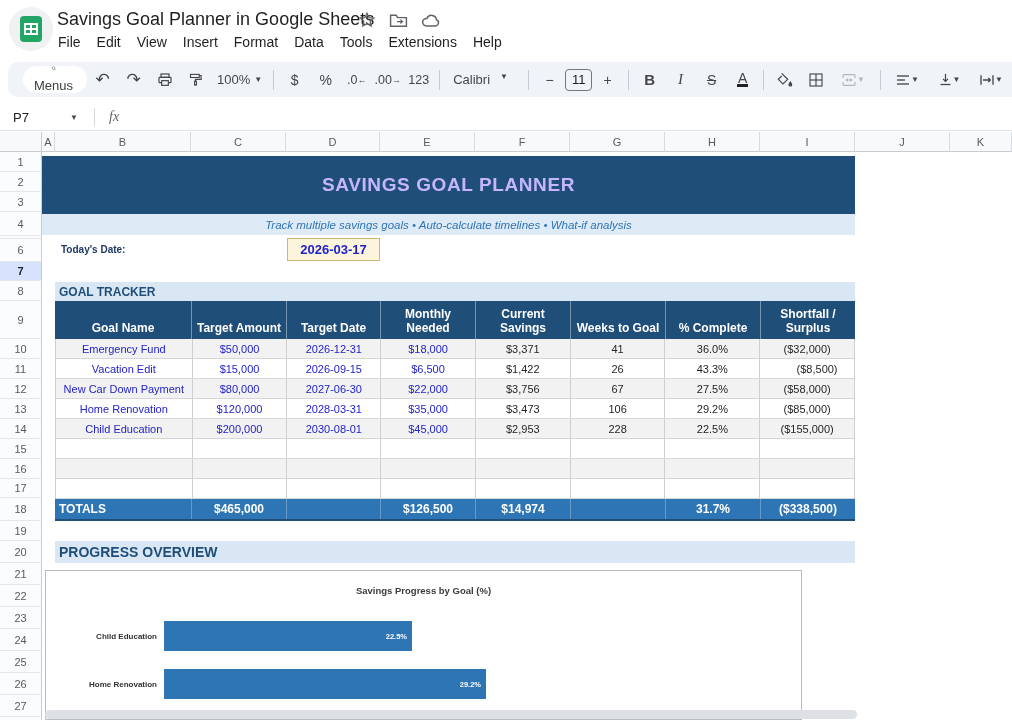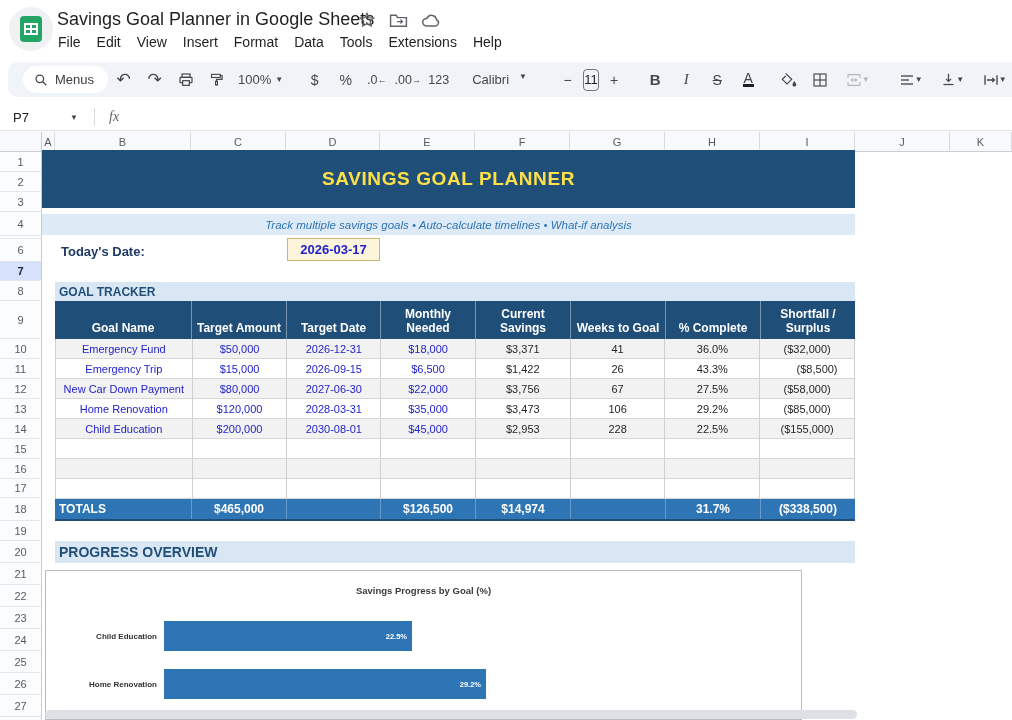--- a/index.html
+++ b/index.html
@@ -12,21 +12,21 @@
     background:#EFF1F2; display:flex; align-items:center; justify-content:center; }
   .doc-title { position:absolute; left:57px; top:9px; font-size:18px; color:#1F1F1F; white-space:nowrap; }
   .title-icons { position:absolute; left:358px; top:11px; display:flex; gap:13px; align-items:center; }
   .menubar { position:absolute; left:50px; top:32px; display:flex; }
   .menubar span { font-size:14px; color:#1F1F1F; padding:2px 8px; border-radius:6px; cursor:default; }
 
   
   .toolbar { position:absolute; left:8px; top:62px; width:1004px; height:35px; background:#F0F4F9;
     border-radius:10px 0 0 10px; display:flex; align-items:center; }
   .menus-pill { height:27px; margin-left:15px; background:#fff; border-radius:14px; display:flex;
-    align-items:center; gap:7px; padding:0 14px 0 11px; color:#3C4043; font-size:13px; }
+    align-items:center; gap:7px; padding:0 14px 0 11px; color:#3C4043; font-size:13px;flex-direction:column; }
   .tb { min-width:27px; height:27px; display:flex; align-items:center; justify-content:center;
     color:#444746; font-size:14px; border-radius:4px; margin:0 2px; }
   .tb svg { display:block; }
   .tb-div { width:1px; height:20px; background:#C6CBD2; margin:0 5px; }
   .zoom-ctl { display:flex; align-items:center; gap:4px; padding:0 6px; color:#444746; font-size:13px; }
   .font-ctl { display:flex; align-items:flex-start; gap:10px; padding:0 8px; color:#444746; font-size:13px; min-width:78px; }
   .size-box { width:27px; height:22px; border:1px solid #747775; border-radius:4px; font-size:13px;
     color:#202124; display:flex; align-items:center; justify-content:center; }
   .caret { font-size:8px; color:#444746; }
   .b-bold { font-weight:bold; font-size:15px; }
@@ -51,26 +51,26 @@
   .col-headers { position:absolute; top:0; left:42px; height:20px; display:flex; }
   .col-h { height:20px; background:#F8F9FA; border-right:1px solid #D7DADF; border-bottom:1px solid #C9CDD2;
     font-size:11px; color:#575B5F; display:flex; align-items:center; justify-content:center; }
   .row-headers { position:absolute; top:20px; left:0; width:42px; }
   .row-h { width:42px; background:#FBFCFD; border-right:1px solid #C9CDD2; border-bottom:1px solid #E4E6E9;
     font-size:11px; color:#575B5F; display:flex; align-items:center; justify-content:center; overflow:hidden; }
   .row-h.sel { background:#D6E2FB; color:#17222E; font-weight:bold; }
 
   
   .content { position:absolute; top:0; left:0; width:1012px; height:588px; }
-  .banner { position:absolute; left:42px; top:18px; width:813px; height:58px; background:#1F4E79;
-    color:#fde047; font-weight:bold; font-size:19px; letter-spacing:.6px;
+  .banner { position:absolute; left:42px; top:24px; width:813px; height:58px; background:#1F4E79;
+    color:#c4b5fd; font-weight:bold; font-size:19px; letter-spacing:.6px;
     display:flex; align-items:center; justify-content:center; }
   .subtitle { position:absolute; left:42px; top:82px; width:813px; height:21px; background:#DEEBF6;
     color:#2E75B6; font-style:italic; font-size:11.5px; display:flex; align-items:center; justify-content:center; }
-  .today-label { position:absolute; left:61px; top:112px; font-size:13px; font-weight:bold; color:#1F3864; }
+  .today-label { position:absolute; left:61px; top:112px; font-size:10px; font-weight:bold; color:#1F3864; }
   .date-cell { position:absolute; left:287px; top:106px; width:93px; height:23px; background:#FCF5DC;
     border:1px solid #C9B872; color:#2121CC; font-weight:bold; font-size:13px;
     display:flex; align-items:center; justify-content:center; }
   .section-band { position:absolute; left:55px; width:800px; background:#D9E6F3; color:#1F4E79;
     font-weight:bold; display:flex; align-items:center; padding-left:4px; }
   .sec-goal { top:150px; height:19px; font-size:12px; }
   .sec-prog { top:409px; height:22px; font-size:14px; }
 
   .gtable { position:absolute; left:55px; top:169px; width:800px; }
   .thead { display:flex; height:38px; background:#1F4E79; }
@@ -328,21 +328,21 @@
             <div class="tc c-blue" style="width: 136px;">Emergency Fund</div>
             <div class="tc c-blue" style="width: 95px;">$50,000</div>
             <div class="tc c-blue" style="width: 94px;">2026-12-31</div>
             <div class="tc c-blue" style="width: 95px;">$18,000</div>
             <div class="tc c-dark" style="width: 95px;">$3,371</div>
             <div class="tc c-dark" style="width: 95px;">41</div>
             <div class="tc c-pct" style="width: 95px;">36.0%</div>
             <div class="tc c-dark" style="width: 95px;">($32,000)</div>
           </div>
           <div class="trow even">
-            <div class="tc c-blue" style="width: 136px;">Emergency Trip</div>
+            <div class="tc c-blue" style="width: 136px;">Vacation Edit</div>
             <div class="tc c-blue" style="width: 95px;">$15,000</div>
             <div class="tc c-blue" style="width: 94px;">2026-09-15</div>
             <div class="tc c-blue" style="width: 95px;">$6,500</div>
             <div class="tc c-dark" style="width: 95px;">$1,422</div>
             <div class="tc c-dark" style="width: 95px;">26</div>
             <div class="tc c-pct" style="width: 95px;">43.3%</div>
             <div class="tc c-dark" style="width: 95px; padding-left: 20px;">($8,500)</div>
           </div>
           <div class="trow odd">
             <div class="tc c-blue" style="width: 136px;">New Car Down Payment</div>

